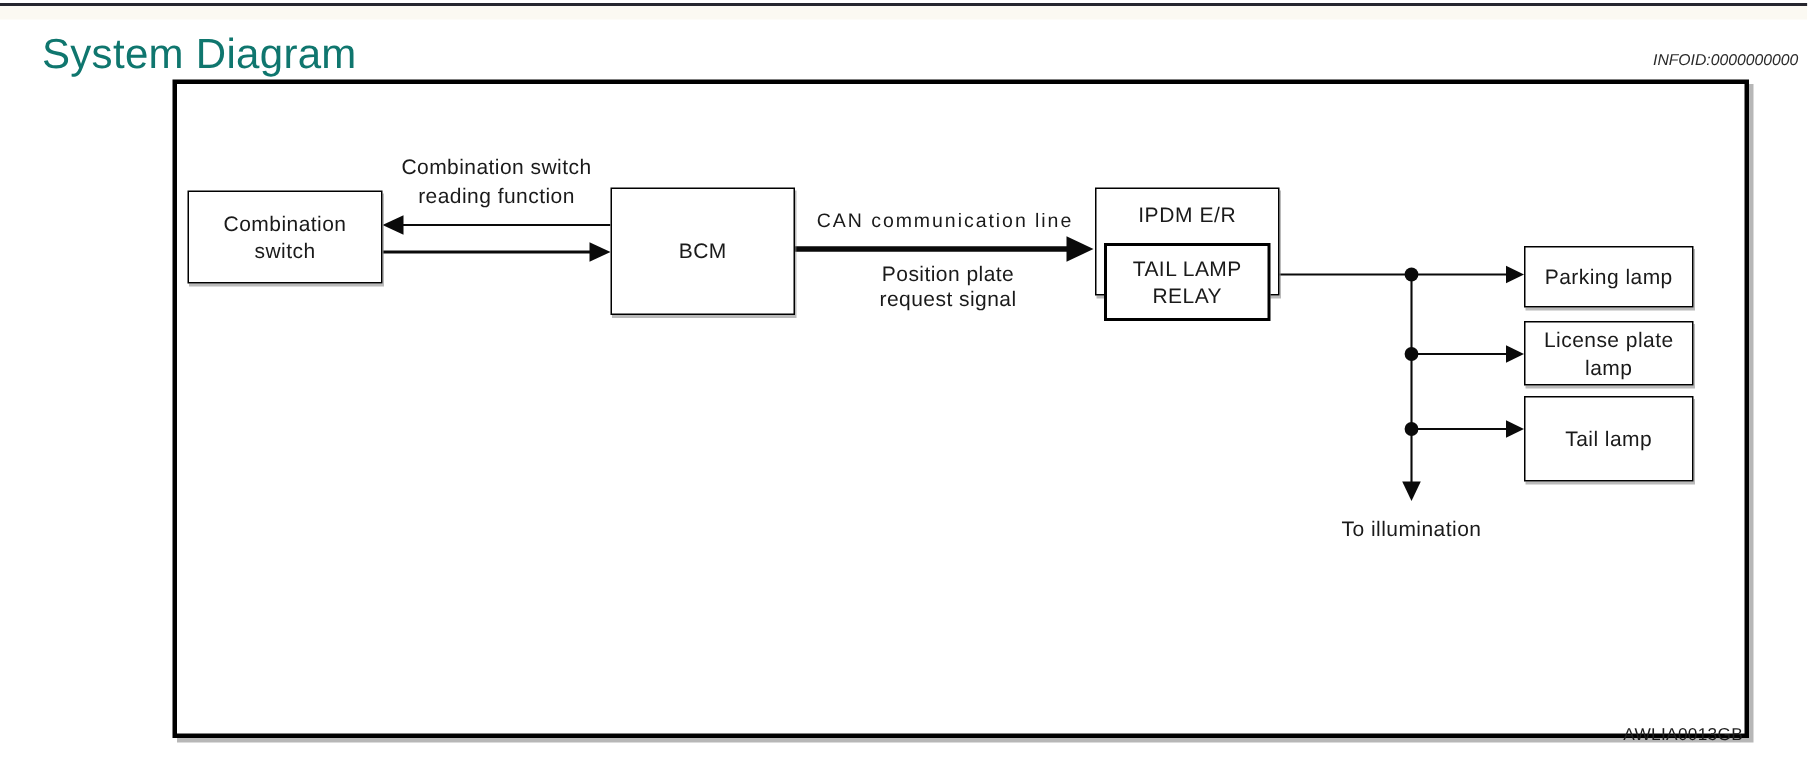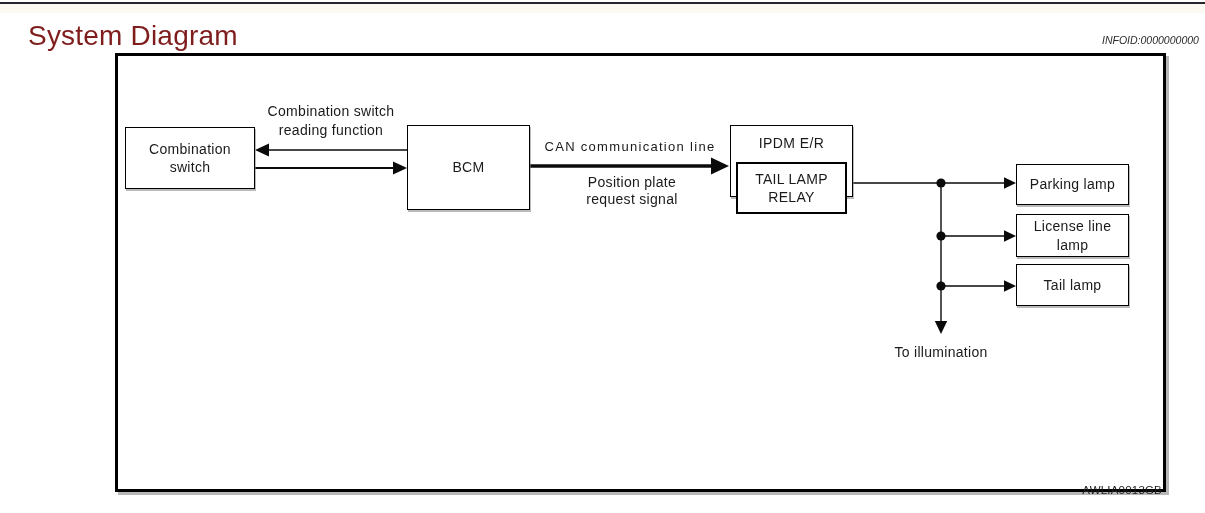--- a/index.html
+++ b/index.html
@@ -26,21 +26,21 @@
     position: absolute;
     left: 0; top: 4px;
     width: 100%; height: 9px;
     background: #fbf9f2;
   }
   .page-title {
     position: absolute;
     left: 28px; top: 20px;
     font-size: 28px;
     letter-spacing: 0.2px;
-    color: #7f1d1d;
+    color: #0f766e;
     white-space: nowrap;
   }
   .infoid {
     position: absolute;
     left: 1102px; top: 34px;
     font-size: 10.5px;
     font-style: italic;
     color: #2a2a2a;
     white-space: nowrap;
   }
@@ -72,21 +72,21 @@
   #ipdm-title {
     position: absolute; left: 0; top: 8px; width: 100%;
     text-align: center; font-size: 14px; letter-spacing: 0.4px;
   }
   #node-tail-lamp-relay {
     left: 5px; top: 36px; width: 111px; height: 52px;
     border-width: 2px; box-shadow: none; padding: 0 14px;
   }
   #node-parking-lamp       { left: 1016px; top: 164px; width: 113px; height: 41px; }
   #node-license-plate-lamp { left: 1016px; top: 214px; width: 113px; height: 43px; padding: 0 10px; }
-  #node-tail-lamp          { left: 1016px; top: 264px; width: 113px; height: 42px; }
+  #node-tail-lamp          { left: 1016px; top: 264px; width: 113px; height: 57px; }
   .edge-label {
     position: absolute;
     text-align: center;
     font-size: 14px;
     line-height: 1.35;
     letter-spacing: 0.3px;
   }
   #label-reading-function   { left: 253px; top: 102px; width: 156px; }
   #label-can-line           { left: 524px; top: 138px; width: 212px; white-space: nowrap; font-size: 13px; letter-spacing: 1.3px; }
   #label-position-light     { left: 572px; top: 174px; width: 120px; line-height: 1.2; }
@@ -168,21 +168,21 @@
 
   <div class="node" id="node-combination-switch">Combination switch</div>
 
   <div class="node" id="node-ipdm">
     <div id="ipdm-title">IPDM E/R</div>
     <div class="node" id="node-tail-lamp-relay">TAIL LAMP RELAY</div>
   </div>
 
   <div class="node" id="node-parking-lamp">Parking lamp</div>
 
-  <div class="node" id="node-license-plate-lamp">License line lamp</div>
+  <div class="node" id="node-license-plate-lamp">License plate lamp</div>
 
   <div class="node" id="node-tail-lamp">Tail lamp</div>
 
   <div class="edge-label" id="label-reading-function">Combination switch reading function</div>
 
   <div class="edge-label" id="label-can-line">CAN communication line</div>
 
   <div class="edge-label" id="label-position-light">Position plate request signal</div>
 
   <div class="edge-label" id="label-to-illumination">To illumination</div>

